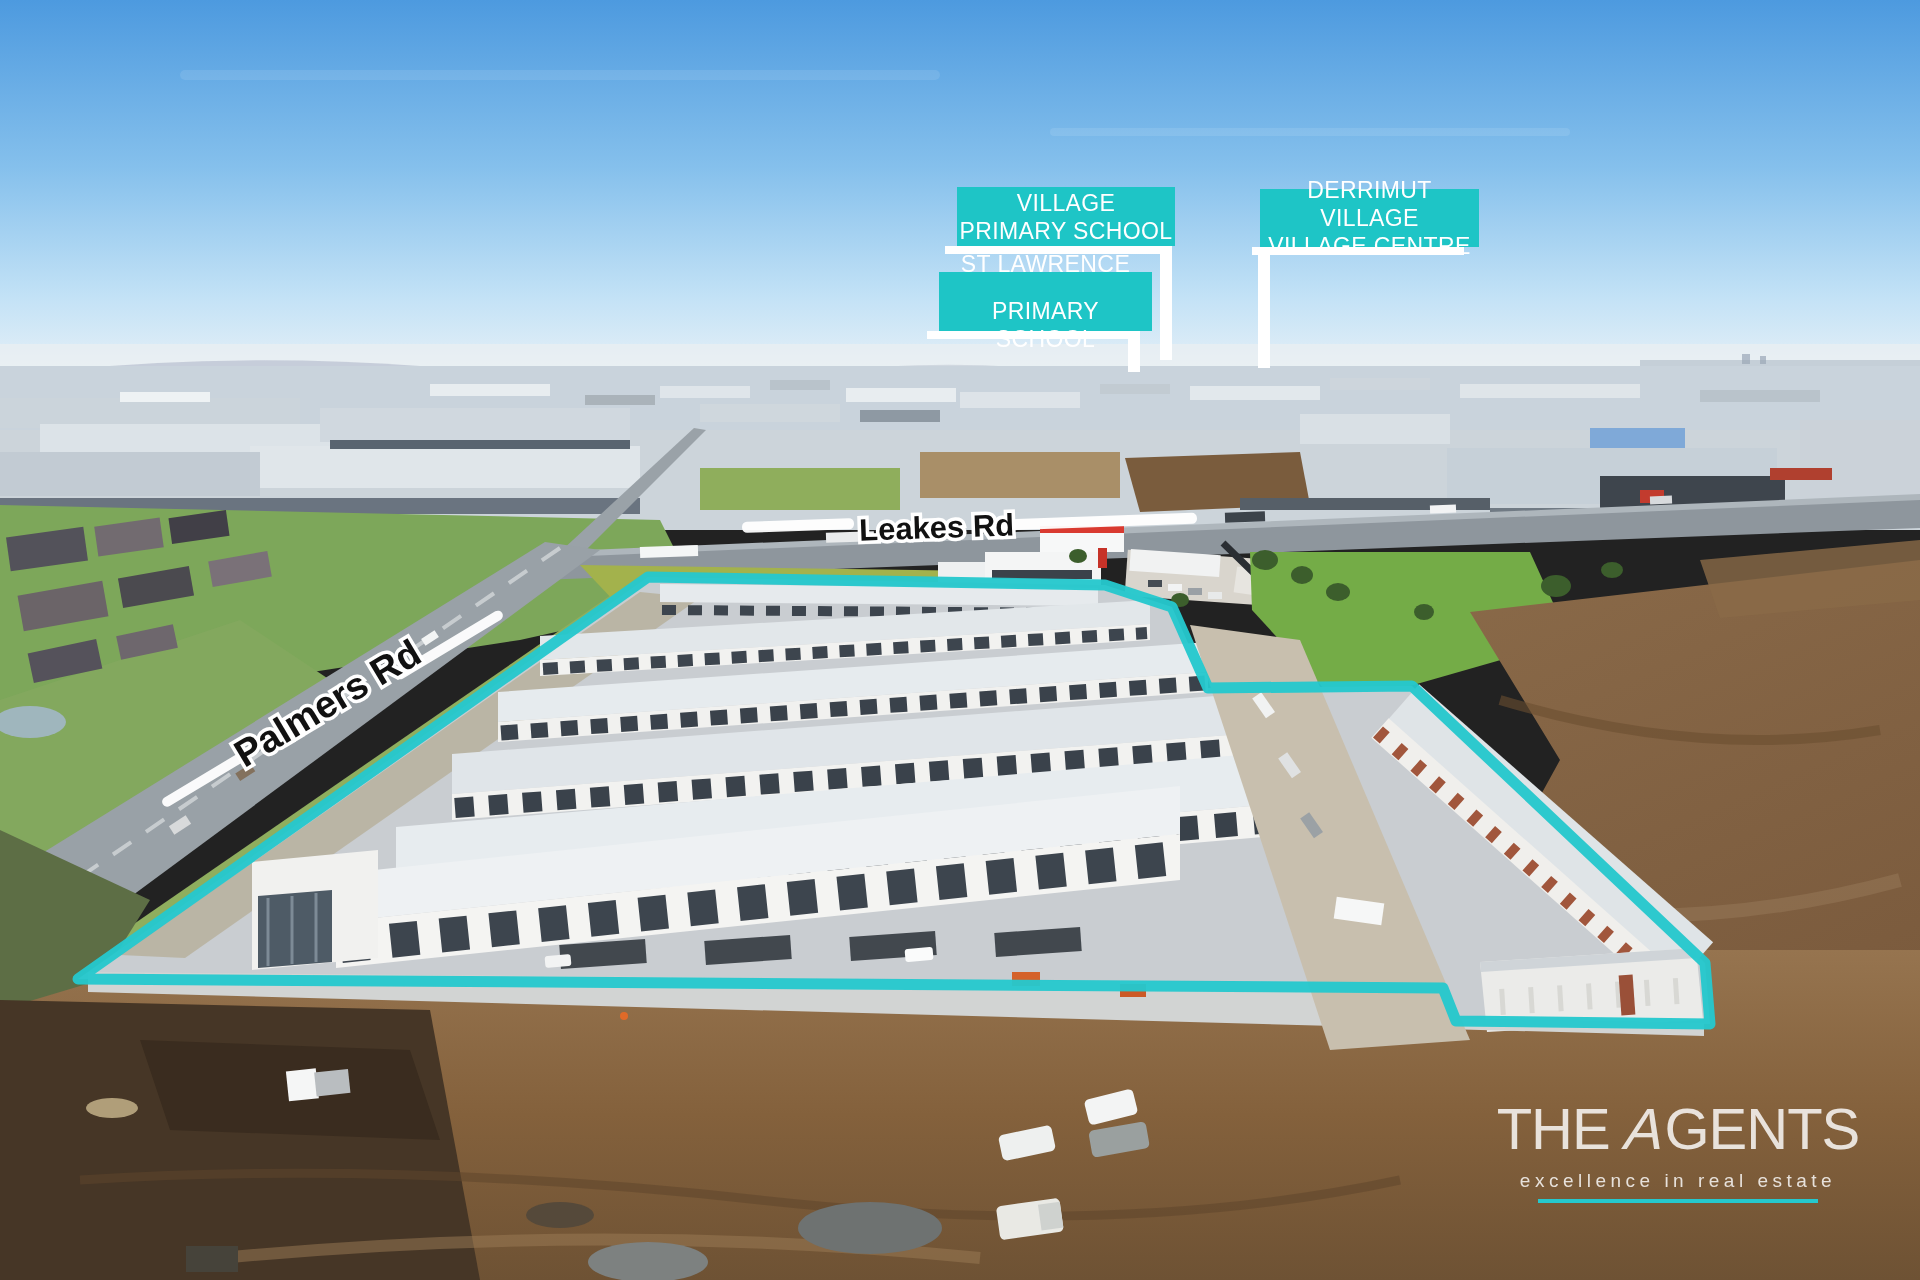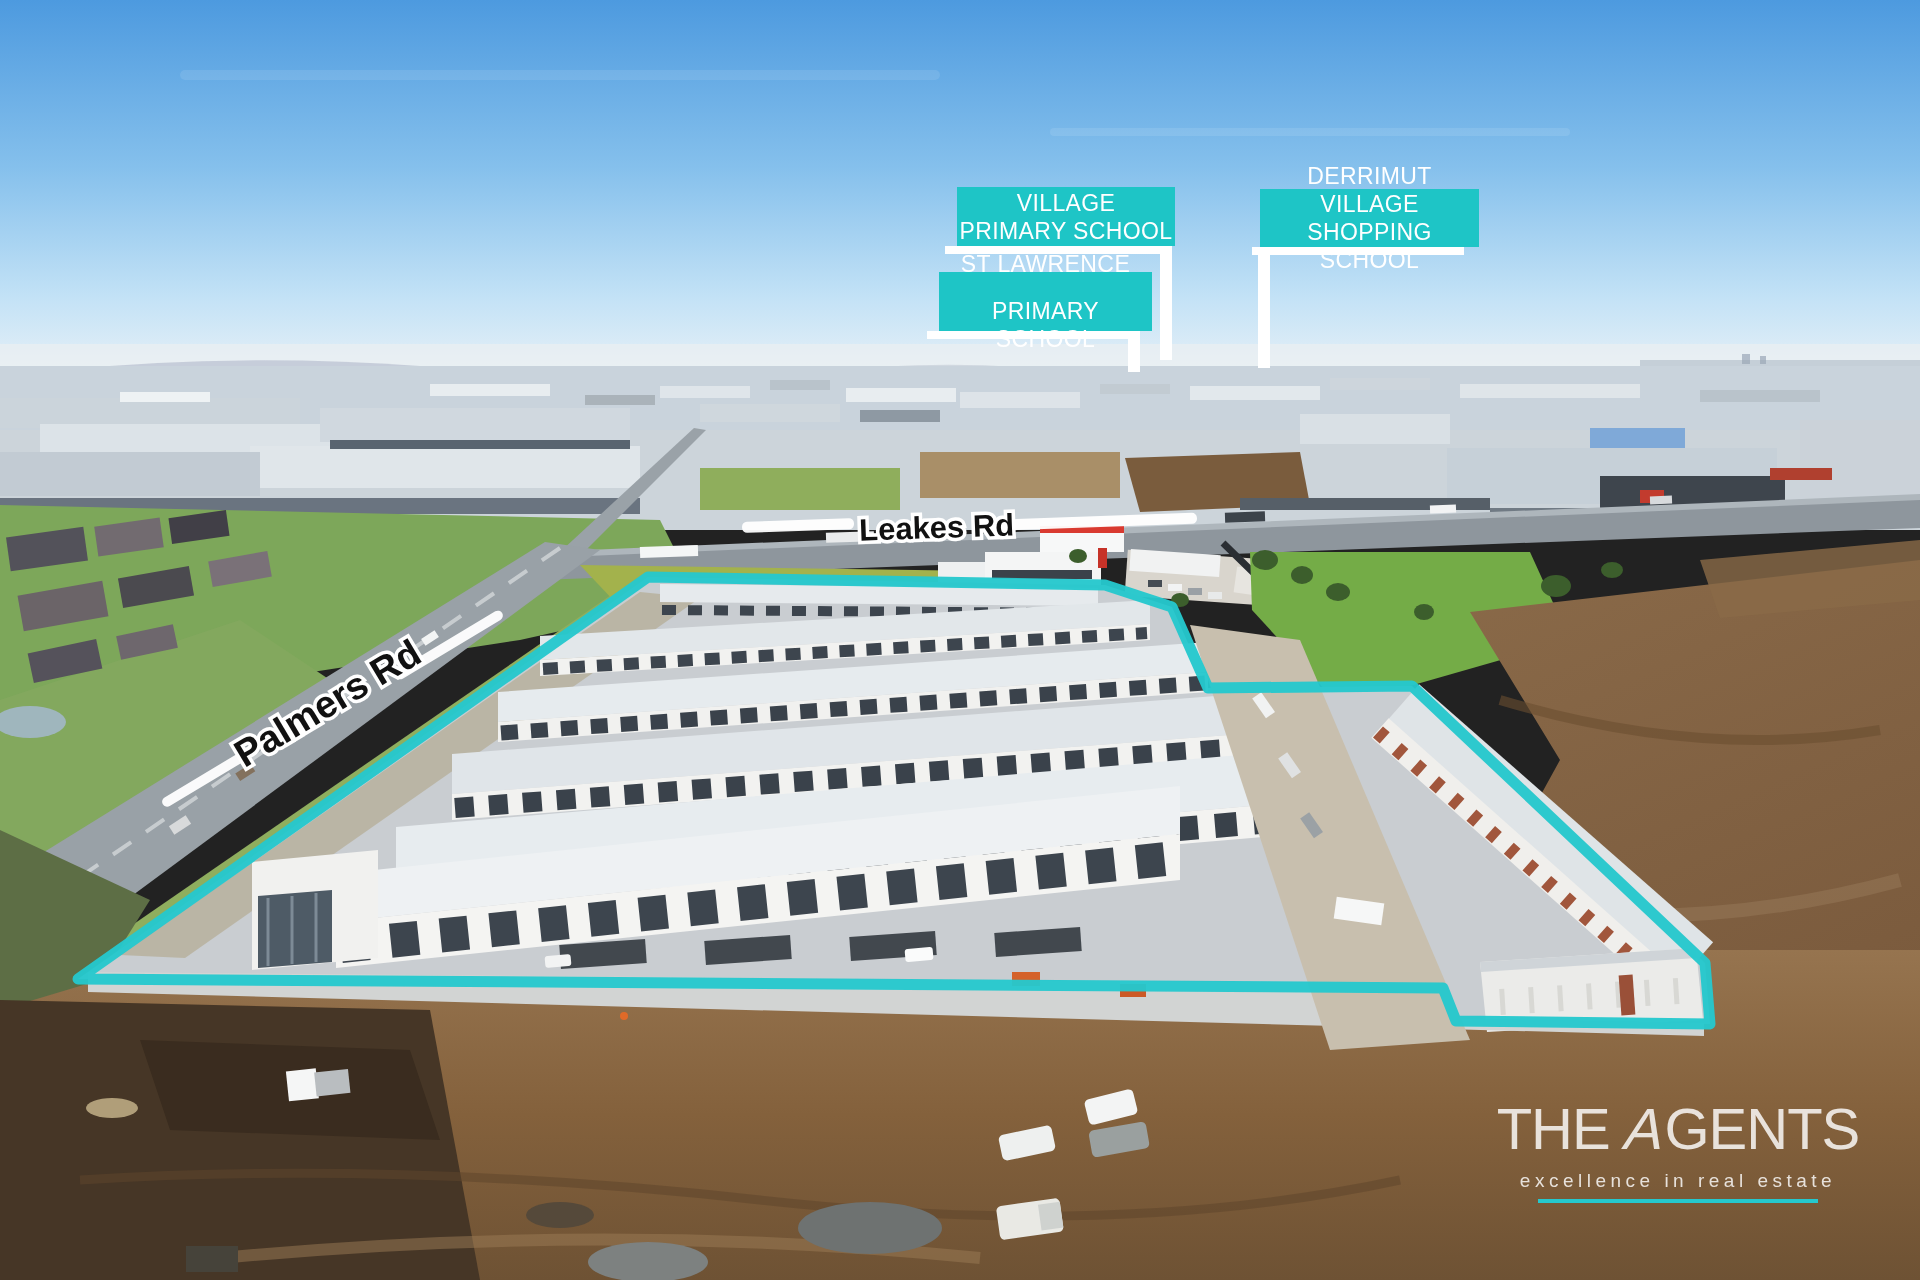--- a/index.html
+++ b/index.html
@@ -327,21 +327,21 @@
 
   <div class="landmark" style="left:927px;top:272px;width:213px;height:59px;gap:19px;">
     <span>ST LAWRENCE</span>
     <span>PRIMARY SCHOOL</span>
   </div>
   <div class="lm-underline" style="left:927px;top:331px;width:213px;"></div>
   <div class="lm-pointer" style="left:1128px;top:339px;height:33px;"></div>
 
   <div class="landmark" style="left:1248px;top:189px;width:219px;height:58px;">
     <span>DERRIMUT VILLAGE</span>
-    <span>SHOPPING SCHOOL</span>
+    <span>VILLAGE CENTRE</span>
   </div>
   <div class="lm-underline" style="left:1252px;top:247px;width:212px;"></div>
   <div class="lm-pointer" style="left:1258px;top:255px;height:113px;"></div>
 
   <div class="logo">
     <div class="logo-brand">
       <span>THE </span><span class="brand-a">A</span><span>GENTS</span>
     </div>
     <div class="logo-tagline">excellence in real estate</div>
     <div class="logo-rule"></div>

